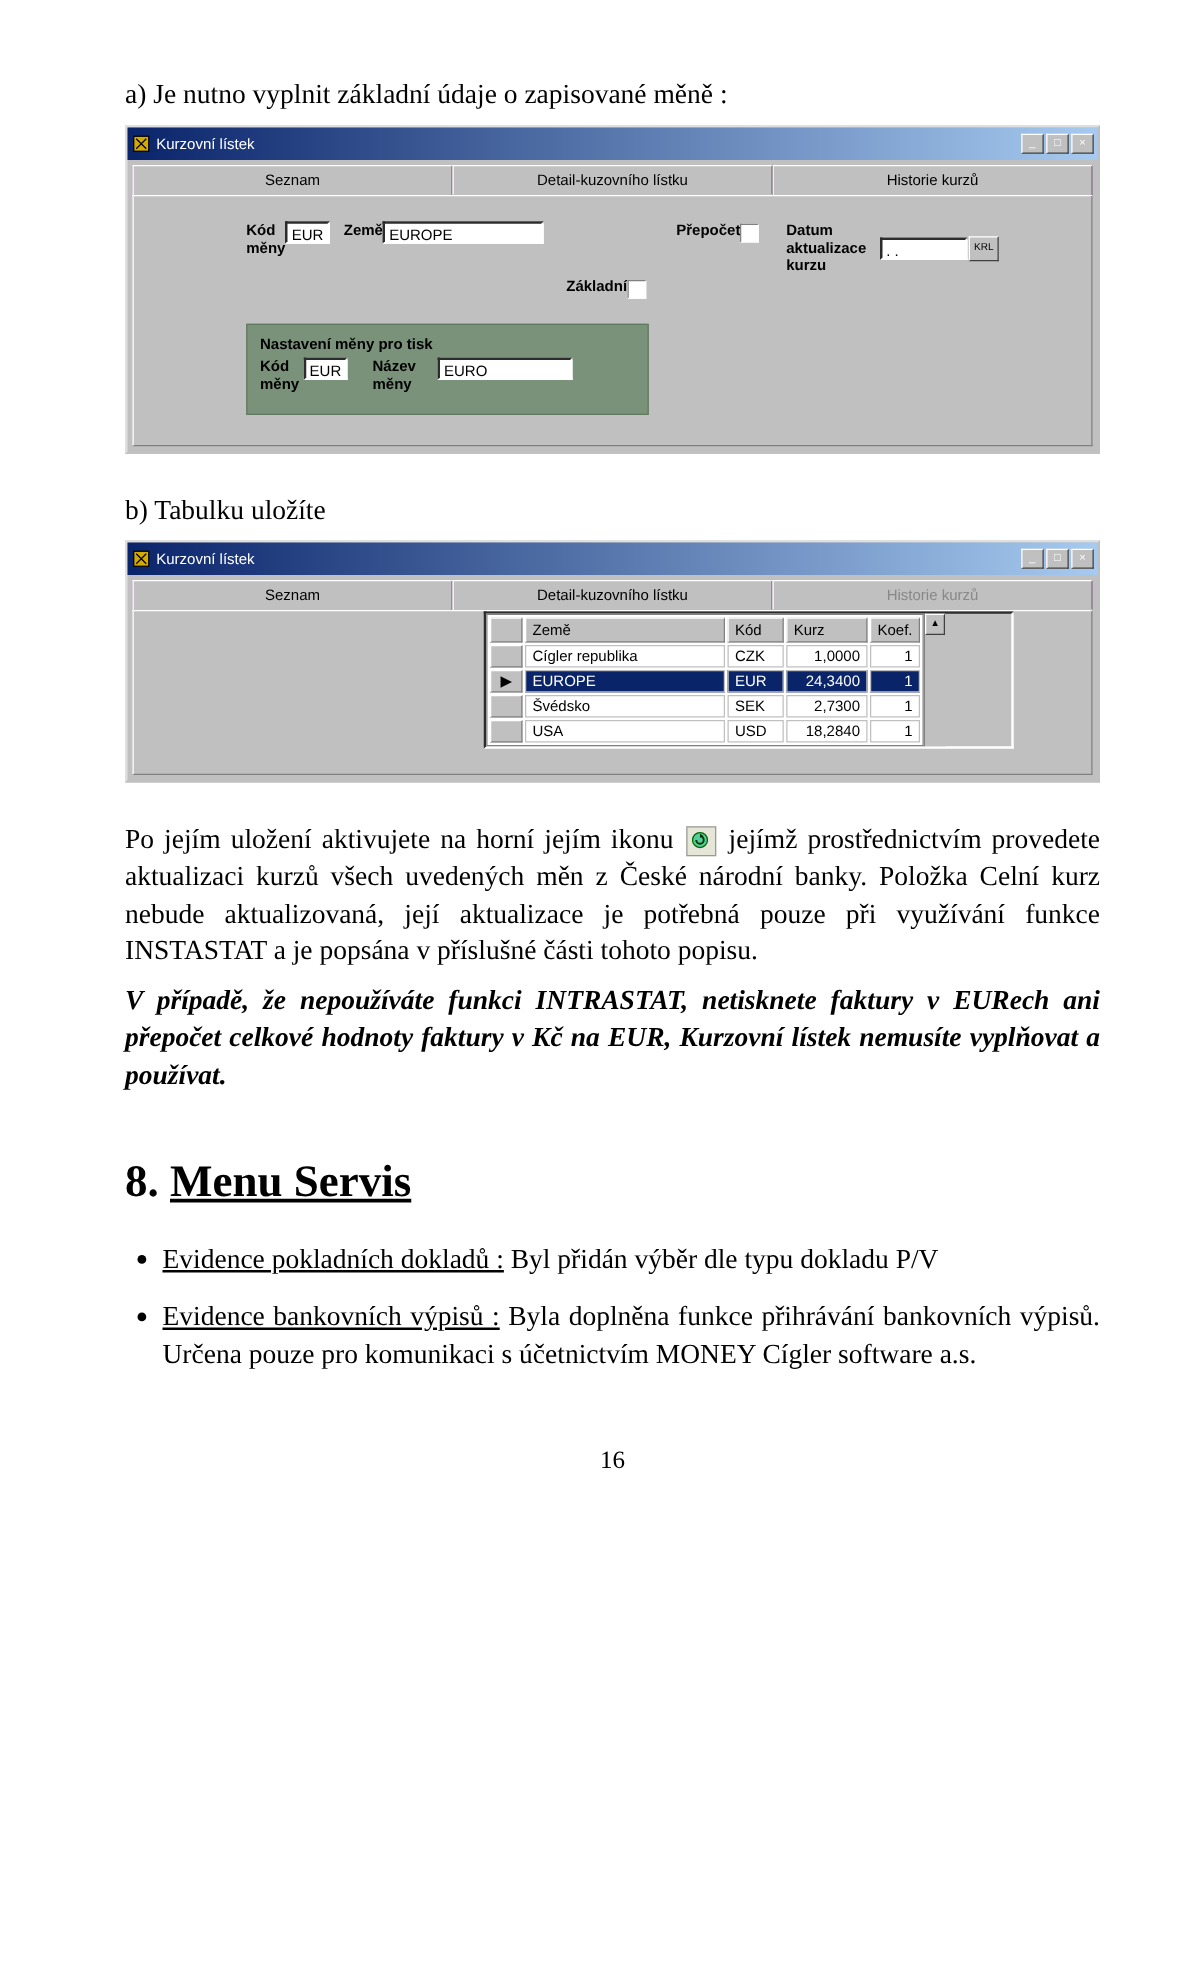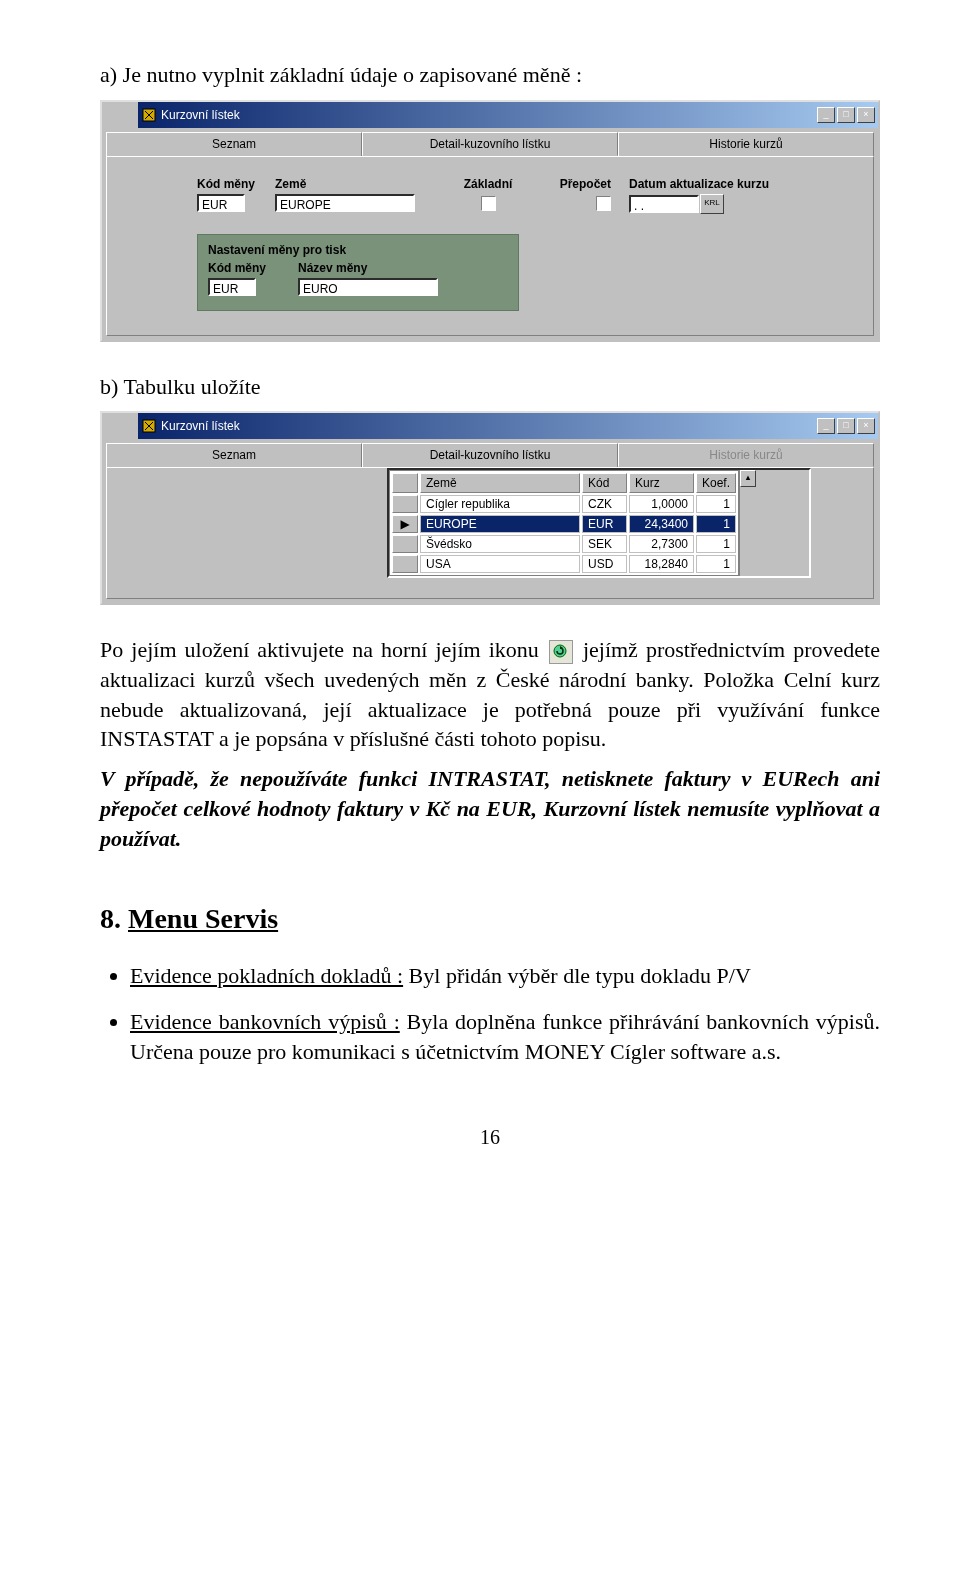--- a/index.html
+++ b/index.html
@@ -12,21 +12,21 @@
     box-sizing: border-box;
   }
   .para {
     font-size: 22px;
     line-height: 1.35;
     margin: 0 0 10px 0;
     text-align: justify;
   }
   .italic { font-style: italic; font-weight: bold; }
   .section-head {
-    font-size: 28px;
+    font-size: 36px;
     font-weight: bold;
     margin: 50px 0 26px 0;
   }
   .section-head span.under { text-decoration: underline; }
   .bullets {
     list-style: disc;
     padding-left: 30px;
     margin: 0;
   }
   .bullets li {
@@ -66,21 +66,20 @@
     width: 780px;
     box-sizing: border-box;
   }
   .titlebar {
     background: linear-gradient(to right, #0a246a, #a6caf0);
     color: #fff;
     display: flex;
     align-items: center;
     padding: 2px 3px;
     height: 22px;
-    margin-left: 36px;
   }
   .titlebar .ticon {
     width: 16px; height:16px; margin-right:4px;
     display:inline-flex; align-items:center; justify-content:center;
   }
   .titlebar .title { flex: 1; font-weight: normal; font-size:12px; }
   .winbtns { display:flex; gap:2px; }
   .winbtn {
     width:16px; height:14px;
     background:#c0c0c0;
@@ -130,21 +129,21 @@
     font-size:12px;
     display:block;
     margin-bottom:3px;
   }
   .fieldrow {
     display:flex;
     align-items:flex-start;
     gap:18px;
     margin-bottom:20px;
   }
-  .fldcol { display:flex; flex-direction:column; }
+  .fldcol { display:flex; }
   .txt-input {
     background:#fff;
     border:2px inset #fff;
     border-top-color:#808080;
     border-left-color:#808080;
     height:18px;
     padding:0 3px;
     font-family:Tahoma,Arial,sans-serif;
     font-size:12px;
     line-height:18px;
@@ -280,21 +279,21 @@
 
     <div class="fieldrow">
       <div class="fldcol" style="width:60px;">
         <span class="lbl">Kód měny</span>
         <span class="txt-input w50">EUR</span>
       </div>
       <div class="fldcol" style="width:160px;">
         <span class="lbl">Země</span>
         <span class="txt-input w140">EUROPE</span>
       </div>
-      <div class="fldcol" style="width:70px; align-items:center;">
+      <div class="fldcol" style="width:70px; align-items:center;margin-top:45px;">
         <span class="lbl">Základní</span>
         <span class="chk"></span>
       </div>
       <div class="fldcol" style="width:70px; align-items:flex-end;">
         <span class="lbl">Přepočet</span>
         <span class="chk"></span>
       </div>
       <div class="fldcol" style="width:170px;">
         <span class="lbl">Datum aktualizace kurzu</span>
         <span class="datebox">

